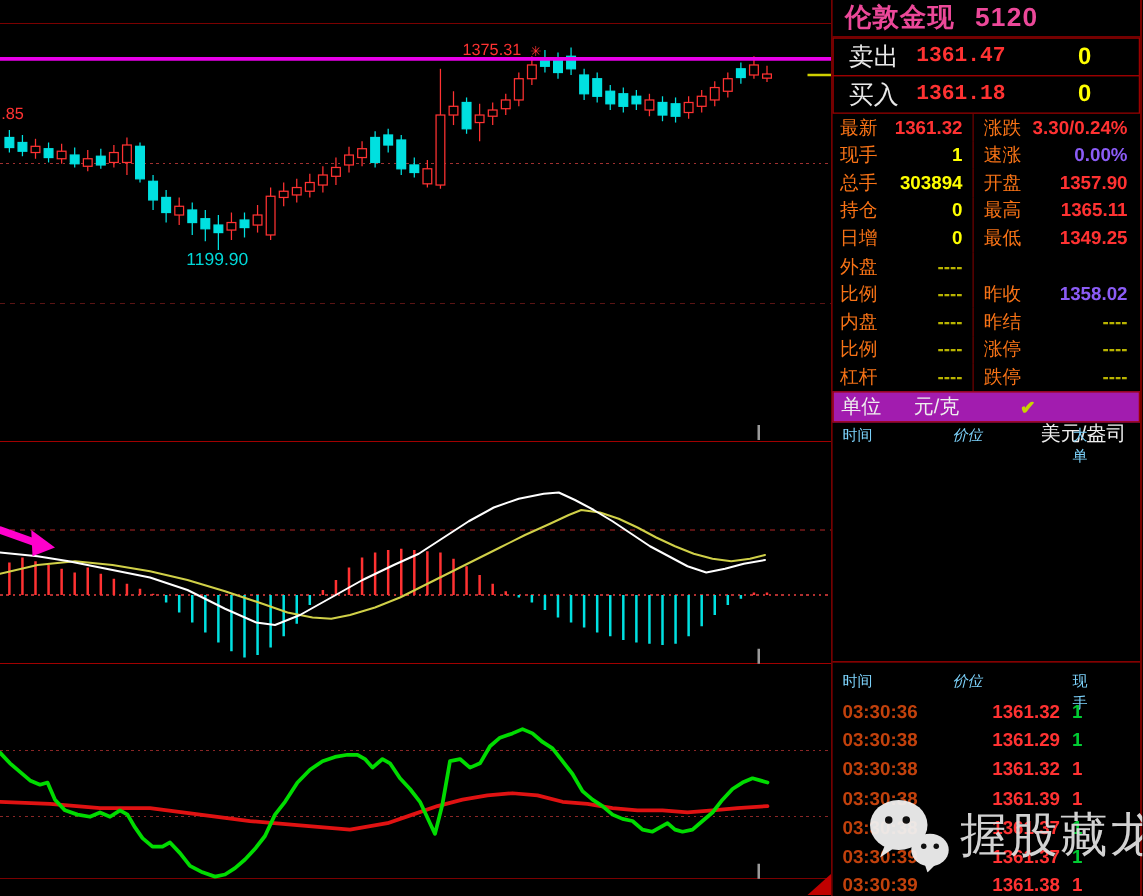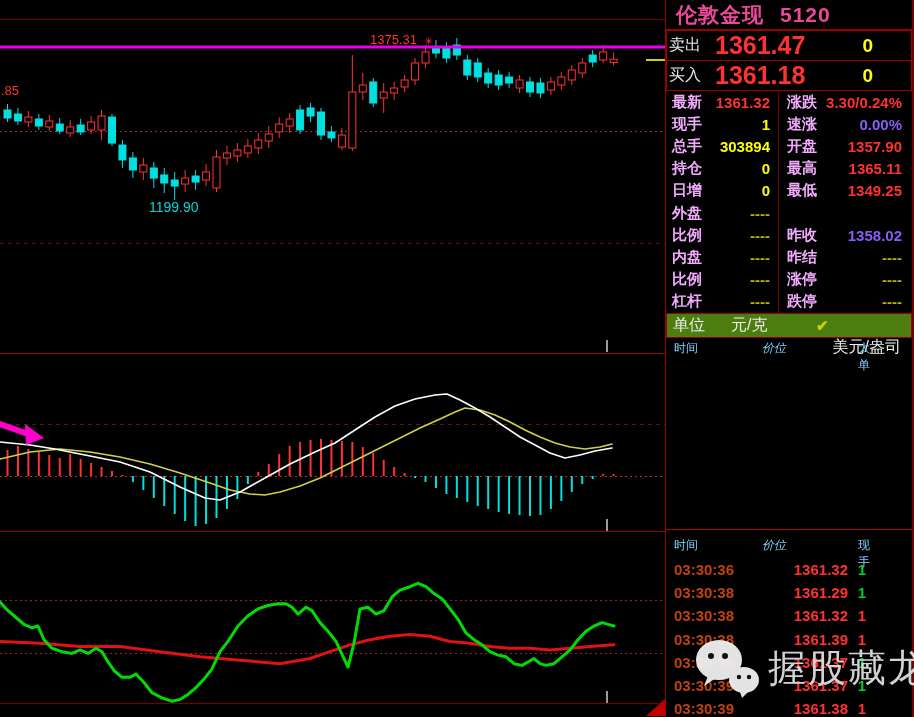--- a/index.html
+++ b/index.html
@@ -9,35 +9,35 @@
   #panel{position:absolute;left:665px;top:0;width:249px;height:717px;background:#000;
          border-left:1px solid #9b0000;border-right:2px solid #7a0000;box-sizing:border-box;}
   .title-row{position:absolute;left:0;top:0;width:100%;height:30px;line-height:30px;
              border-bottom:1px solid #9b0000;color:#ec4899;font-size:21px;font-weight:600;
              padding-left:10px;box-sizing:border-box;letter-spacing:1px;}
   .title-row .code{margin-left:16px;}
   .qbox{position:absolute;left:0;width:100%;height:31px;border:1px solid #9b0000;box-sizing:border-box;
         display:flex;align-items:center;}
   #sellbox{top:30px;}
   #buybox{top:60px;height:31px;}
-  .qbox .lbl{color:#e8e8e8;font-size:16px;padding-left:2px;text-align:right;}
-  .qbox .price{color:#ff3232;font-size:25px;font-weight:bold;margin-left:14px;}
+  .qbox .lbl{color:#e8e8e8;font-size:20px;padding-left:12px;text-align:right;}
+  .qbox .price{color:#ff3232;font-size:17px;font-weight:bold;margin-left:14px;font-family:Liberation Mono, monospace;}
   .qbox .qty{color:#ffff00;font-size:19px;font-weight:bold;margin-left:auto;margin-right:38px;}
   #grid{position:absolute;left:0;top:91px;width:100%;height:222px;}
   .grow{display:flex;height:22.2px;font-size:15px;align-items:center;}
   .gl{width:113px;display:flex;align-items:center;border-right:1px solid #6e0000;box-sizing:border-box;height:100%;}
   .gr{flex:1;display:flex;align-items:center;height:100%;}
-  .glabel{color:#f0abfc;padding-left:6px;white-space:nowrap;font-weight:bold;}
+  .glabel{color:#f97316;padding-left:6px;white-space:nowrap;}
   .gval{margin-left:auto;padding-right:8px;font-weight:bold;white-space:nowrap;}
   .gr .glabel{padding-left:8px;}
   .gr .gval{padding-right:10px;}
   .v-red{color:#ff3232;} .v-yellow{color:#ffff00;} .v-white{color:#8b5cf6;} .v-dash{color:#b9b400;font-weight:bold;}
   .drop{color:#9aa0a8;font-size:10px;margin-left:3px;}
   #unitrow{position:absolute;left:0;top:313px;width:100%;height:25px;border:1px solid #9b0000;
-           box-sizing:border-box;display:flex;align-items:center;font-size:16px;color:#eee;background:#4d7c0f;}
+           box-sizing:border-box;display:flex;align-items:center;font-size:16px;color:#eee;background:#a21caf;}
   #unitrow .ul{padding-left:6px;}
   #unitrow .uv1{margin-left:26px;}
   #unitrow .chk{margin-left:auto;color:#c8d400;font-weight:bold;font-size:15px;}
   #unitrow .uv2{margin-left:4px;padding-right:10px;margin-top:44px;}
   .tbl-header{position:absolute;left:0;width:100%;display:flex;color:#7dd3fc;font-size:12px;}
   #orders-header{top:340px;}
   #ticks-header{top:537px;}
   .th-t{width:96px;padding-left:8px;box-sizing:border-box;}
   .th-p{width:86px;font-style:italic;}
   .th-v{flex:1;text-align:right;padding-right:42px;}

